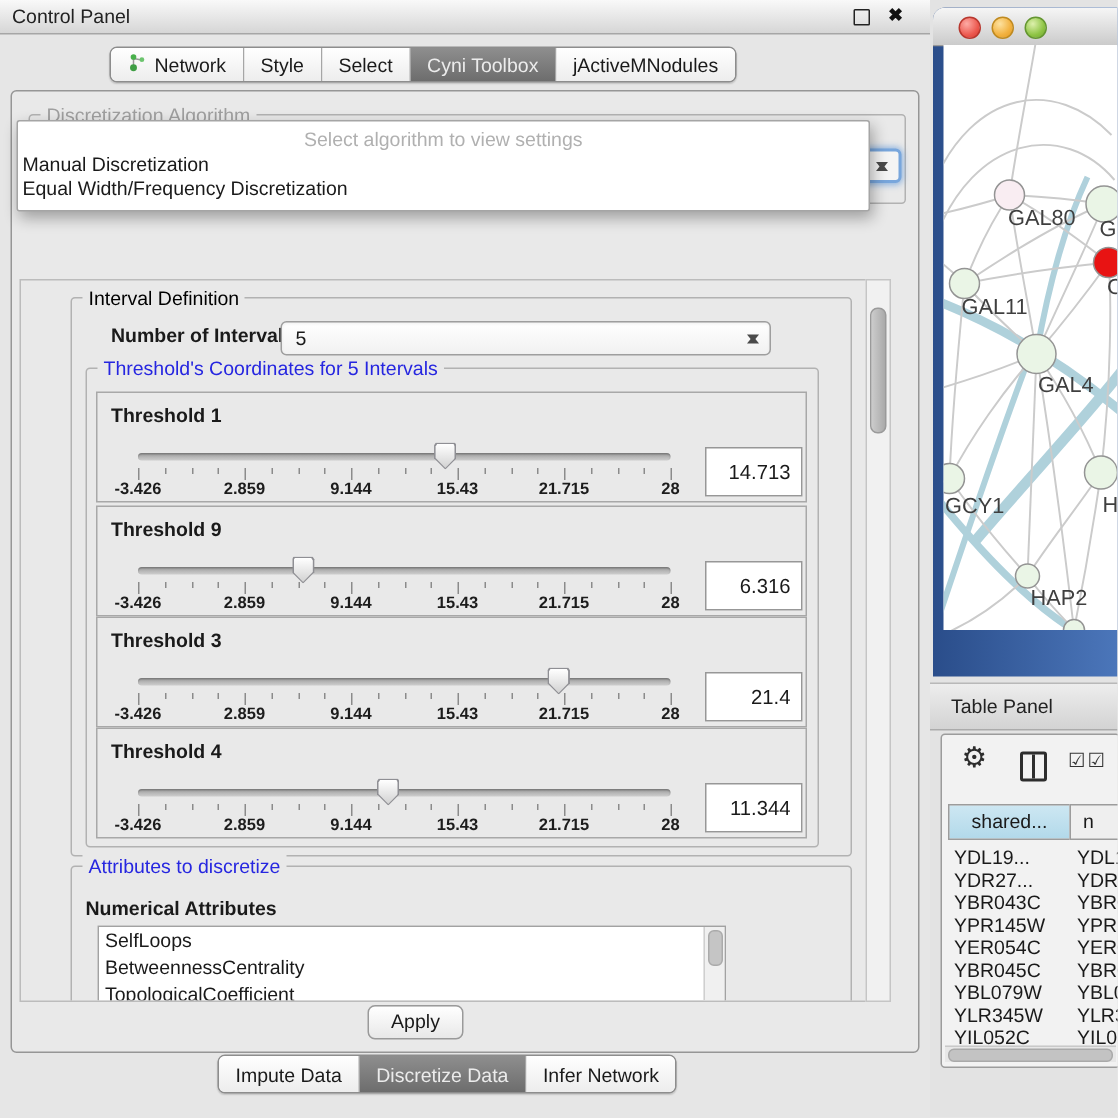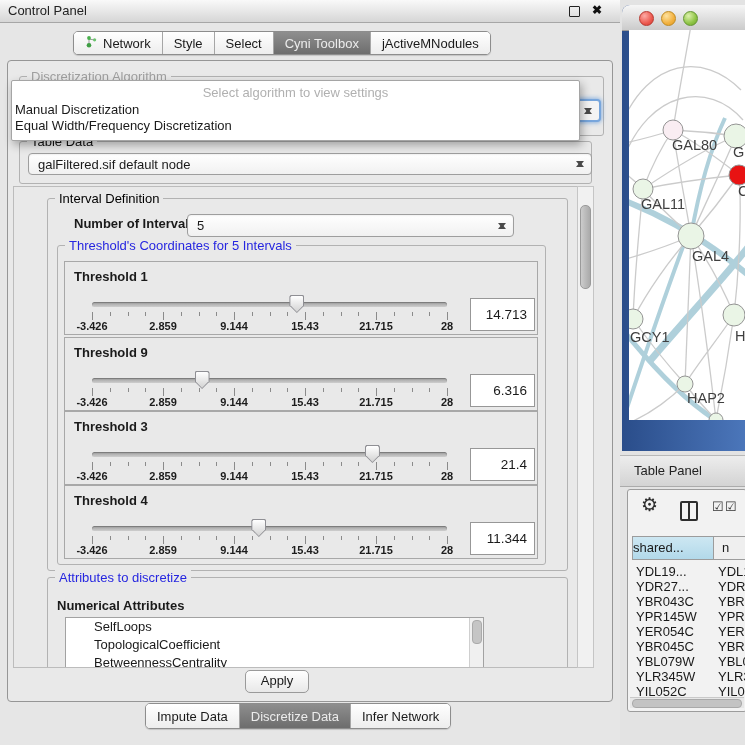--- a/index.html
+++ b/index.html
@@ -65,21 +65,21 @@
   .ticks{position:absolute;left:27px;top:50px;width:356px;height:9px}
   .tick{position:absolute;top:0;width:1px;height:4px;background:#8b8b8b}
   .tick.major{height:8px}
   .scale{position:absolute;left:27px;top:58px;width:356px;height:12px}
   .scale span{position:absolute;transform:translateX(-50%);font-size:11px;font-weight:bold;color:#1c1c1c;white-space:nowrap}
   .th-value{position:absolute;left:405px;top:36px;width:56px;height:31px;background:#fff;border:1px solid #979797;
             text-align:right;line-height:31px;padding-right:7px;font-size:13.5px}
 
   
   .list{position:absolute;background:#fff;border:1px solid #a2a2a2;overflow:hidden}
-  .list-item{padding-left:28px;line-height:18px;font-size:13px;white-space:nowrap}
+  .list-item{padding-left:4px;line-height:18px;font-size:13px;white-space:nowrap}
   .list-sb{position:absolute;right:0;top:0;width:13px;height:100%;background:#f0f0f0;border-left:1px solid #cfcfcf}
   .list-sb-thumb{position:absolute;left:2px;top:2px;width:8px;height:22px;border-radius:4px;background:#c5c5c5;border:1px solid #aaa}
 
   .btn{position:absolute;background:linear-gradient(#ffffff,#e8e8e8);border:1px solid #9a9a9a;border-radius:5px;
        text-align:center;line-height:20px;font-size:13px}
 
   
   .net-window{position:absolute;left:622px;top:5px;width:123px;height:446px;
       background:linear-gradient(90deg,#2a4d8a,#4b76ba);border-radius:8px 0 0 0}
   .net-titlebar{position:absolute;left:0;top:0;width:123px;height:25px;
@@ -93,21 +93,21 @@
   
   .tp-bar{position:absolute;left:620px;top:455px;width:125px;height:30px;
       background:linear-gradient(#ededed,#d3d3d3);border-top:1px solid #b8b8b8;border-bottom:1px solid #ababab}
   .tp-title{position:absolute;left:14px;top:0;line-height:29px;font-size:13px;color:#222}
   .tp-panel{position:absolute;left:627px;top:489px;width:118px;height:221px;background:#f2f2f2;
       border:1px solid #9c9c9c;border-radius:3px;overflow:hidden}
   .gear{position:absolute;left:13px;top:3px;font-size:19px;color:#2d2d2d}
   .colsplit{position:absolute;left:52px;top:11px;width:14px;height:16px;border:2px solid #2d2d2d;border-radius:2px}
   .colsplit::after{content:"";position:absolute;left:50%;top:0;width:2px;height:100%;background:#2d2d2d;transform:translateX(-1px)}
   .chk{position:absolute;top:9px;font-size:13px;color:#333}
-  .th-cell{position:absolute;top:46px;height:22px;border:1px solid #9c9c9c;font-size:13px;line-height:22px;text-align:left}
+  .th-cell{position:absolute;top:46px;height:22px;border:1px solid #9c9c9c;font-size:13px;line-height:22px;text-align:center}
   .cell1{left:4px;width:80px;background:linear-gradient(#cde7f2,#b2d9ea)}
   .cell2{left:85px;width:62px;background:#efefef;text-align:left;padding-left:8px}
   .trow{position:absolute;left:4px;width:140px;height:15px;font-size:13px;line-height:15px;white-space:nowrap}
   .trow .c1{position:absolute;left:4px}
   .trow .c2{position:absolute;left:86px}
   .hsb{position:absolute;left:2px;top:207px;width:114px;height:10px;background:#e7e7e7;border-top:1px solid #c9c9c9}
   .hsb-thumb{position:absolute;left:2px;top:1px;width:108px;height:7px;border-radius:4px;background:#c3c3c3;border:1px solid #a9a9a9}
 </style>
 </head>
 <body>
@@ -152,27 +152,20 @@
   <div class="combo combo-focus" style="left:27px;top:99px;width:561px;height:19px">
     <span class="spin"></span>
   </div>
 
   <div class="popup">
     <div class="popup-hint">Select algorithm to view settings</div>
     <div class="popup-opt1">Manual Discretization</div>
     <div class="popup-opt2">Equal Width/Frequency Discretization</div>
   </div>
 
-  <div class="group" style="left:19px;top:141px;width:571px;height:41px">
-    <span class="gtitle gt-black">Table Data</span>
-    <div class="combo" style="left:8px;top:11px;width:553px;height:20px">
-      <span>galFiltered.sif default node</span>
-      <span class="spin"></span>
-    </div>
-  </div>
 
   <div class="vp">
 
     <div class="group" style="left:33px;top:11px;width:519px;height:371px">
       <span class="gtitle gt-green">Interval Definition</span>
     </div>
     <div class="boldlab" style="position:absolute;left:60px;top:29px">Number of Intervals</div>
     <div class="combo" style="left:173px;top:27px;width:316px;height:21px">
       <span>5</span>
       <span class="spin"></span>
@@ -331,22 +324,22 @@
       <div class="th-value">11.344</div>
     </div>
 
     <div class="group" style="left:33px;top:390px;width:519px;height:110px">
       <span class="gtitle gt-blue">Attributes to discretize</span>
     </div>
     <div class="boldlab" style="position:absolute;left:43px;top:411px">Numerical Attributes</div>
     <div class="list" style="left:51px;top:430px;width:417px;height:49px" id="attr-list">
 
     <div class="list-item">SelfLoops</div>
+        <div class="list-item">BetweennessCentrality</div>
         <div class="list-item">TopologicalCoefficient</div>
-        <div class="list-item">BetweennessCentrality</div>
         <div class="list-sb">
           <div class="list-sb-thumb"></div>
         </div>
       </div>
   </div>
 
   <div class="vsb">
       <div class="vsb-thumb"></div>
     </div>
 

